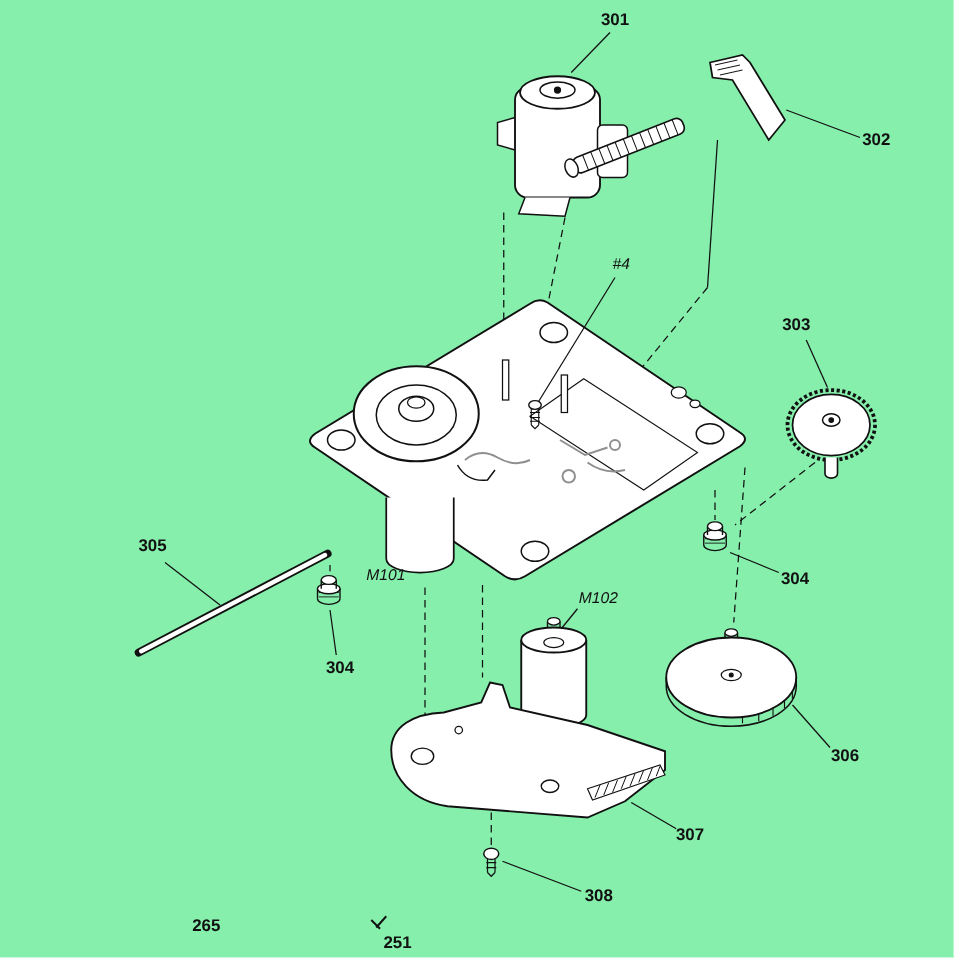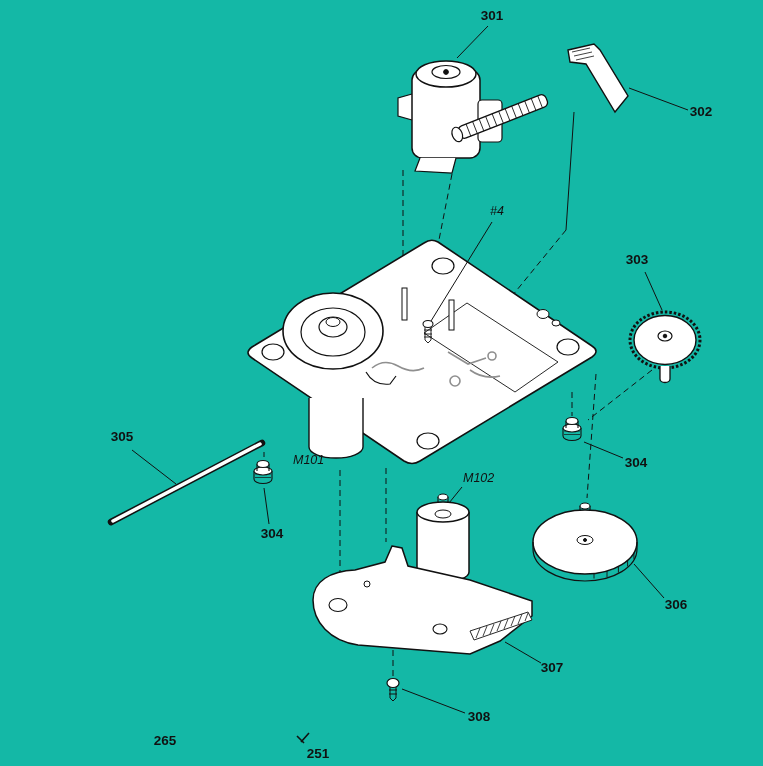--- a/index.html
+++ b/index.html
@@ -5,21 +5,21 @@
   html, body {
     margin: 0;
     padding: 0;
     background: #ffffff;
     font-family: "Liberation Sans", sans-serif;
   }
   .figure-wrap {
     position: relative;
     width: 763px;
     height: 766px;
-    background: #14b8a6;
+    background: #86efac;
     overflow: hidden;
   }
   svg { display: block; }
   text.part-num {
     font-family: "Liberation Sans", sans-serif;
     font-size: 13.5px;
     font-weight: bold;
     fill: #111111;
   }
   text.part-ref {

